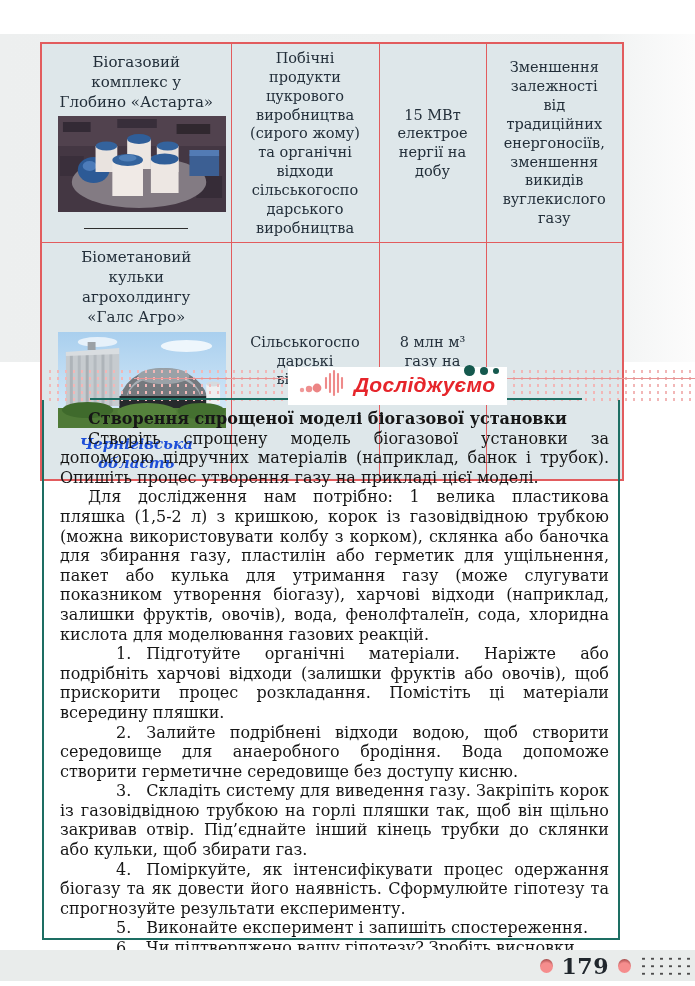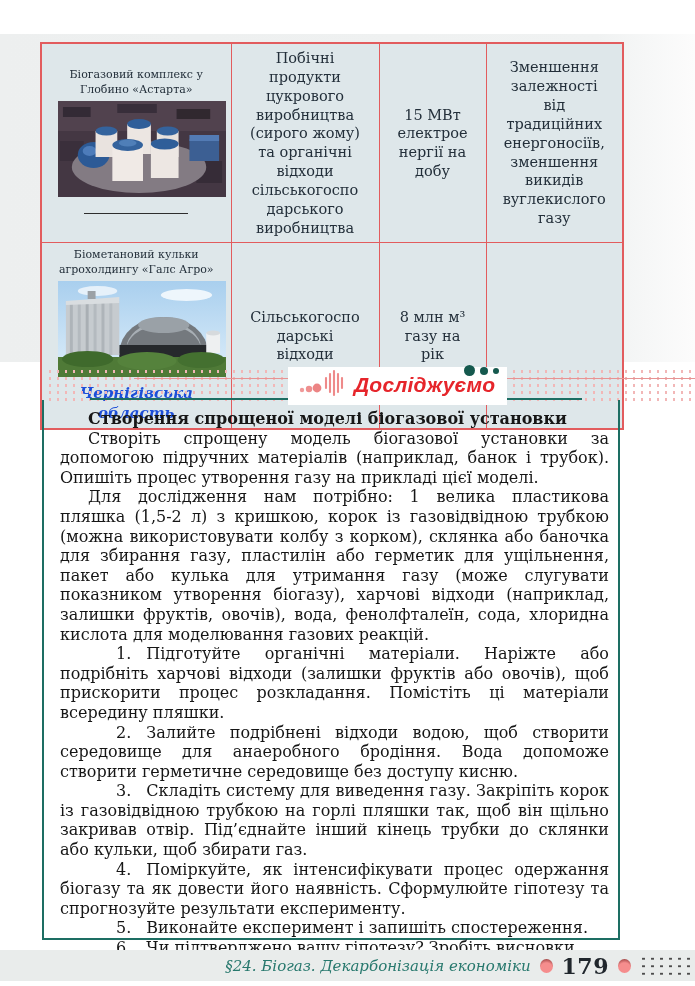--- a/index.html
+++ b/index.html
@@ -23,21 +23,21 @@
   table.biogas td {
     border:1.5px solid #e25c5e; background:#dee7ea;
     font-size:14.5px; line-height:1.3; color:#232f3a;
     text-align:center; vertical-align:middle; padding:5px 16px;
     overflow-wrap:break-word; hyphens:auto;
   }
   td.c1 { width:190px; vertical-align:top; padding-top:7px; }
   td.c2 { width:148px; }
   td.c3 { width:107px; }
   td.c4 { width:137px; }
-  .plant-title { font-size:11px; line-height:1.32; margin-bottom:4px; }
+  .plant-title { font-size:15px; line-height:1.32; margin-bottom:4px; }
   .photo { width:168px; height:96px; margin:2px auto 0; display:block; }
   .photo svg { width:100%; height:100%; display:block; }
   .photo-rule { width:104px; height:0; border-top:1.6px solid #2e2e2e; margin:16px auto 4px; }
   .photo-caption { font-weight:bold; font-style:italic; font-size:15px; margin-top:7px; color:#1d4ed8; }
 
   
   .header-band { position:absolute; top:365px; left:16px; width:695px; height:40px; }
   .hdots {
     position:absolute; left:30px; right:0; top:3px; height:34px;
     background-image:radial-gradient(circle,#f2b7b7 1.2px,rgba(0,0,0,0) 1.5px);
@@ -217,20 +217,19 @@
     <p>Для дослідження нам потрібно: 1 велика пластикова пляшка (1,5-2 л) з кришкою, корок із газовідвідною трубкою (можна використовувати колбу з корком), склянка або баночка для збирання газу, пластилін або герметик для ущільнення, пакет або кулька для утримання газу (може слугувати показником утворення біогазу), харчові відходи (наприклад, залишки фруктів, овочів), вода, фенолфталеїн, сода, хлоридна кислота для моделювання газових реакцій.</p>
     <p class="step"><span class="step-num">1.</span><span>Підготуйте органічні матеріали. Наріжте або подрібніть харчові відходи (залишки фруктів або овочів), щоб прискорити процес розкладання. Помістіть ці матеріали всередину пляшки.</span></p>
     <p class="step"><span class="step-num">2.</span><span>Залийте подрібнені відходи водою, щоб створити середовище для анаеробного бродіння. Вода допоможе створити герметичне середовище без доступу кисню.</span></p>
     <p class="step"><span class="step-num">3.</span><span>Складіть систему для виведення газу. Закріпіть корок із газовідвідною трубкою на горлі пляшки так, щоб він щільно закривав отвір. Під’єднайте інший кінець трубки до склянки або кульки, щоб збирати газ.</span></p>
     <p class="step"><span class="step-num">4.</span><span>Поміркуйте, як інтенсифікувати процес одержання біогазу та як довести його наявність. Сформулюйте гіпотезу та спрогнозуйте результати експерименту.</span></p>
     <p class="step"><span class="step-num">5.</span><span>Виконайте експеримент і запишіть спостереження.</span></p>
     <p class="step"><span class="step-num">6.</span><span>Чи підтверджено вашу гіпотезу? Зробіть висновки.</span></p>
   </div>
 
   <div class="footer">
-    <span class="footer-title">§24. Біогаз. Декарбонізація економіки</span>
     <span class="page-bullet"></span>
     <span class="page-number">179</span>
     <span class="page-bullet"></span>
     <span class="dot-grid"></span>
   </div>
 
 </div>
 
 </body></html>

